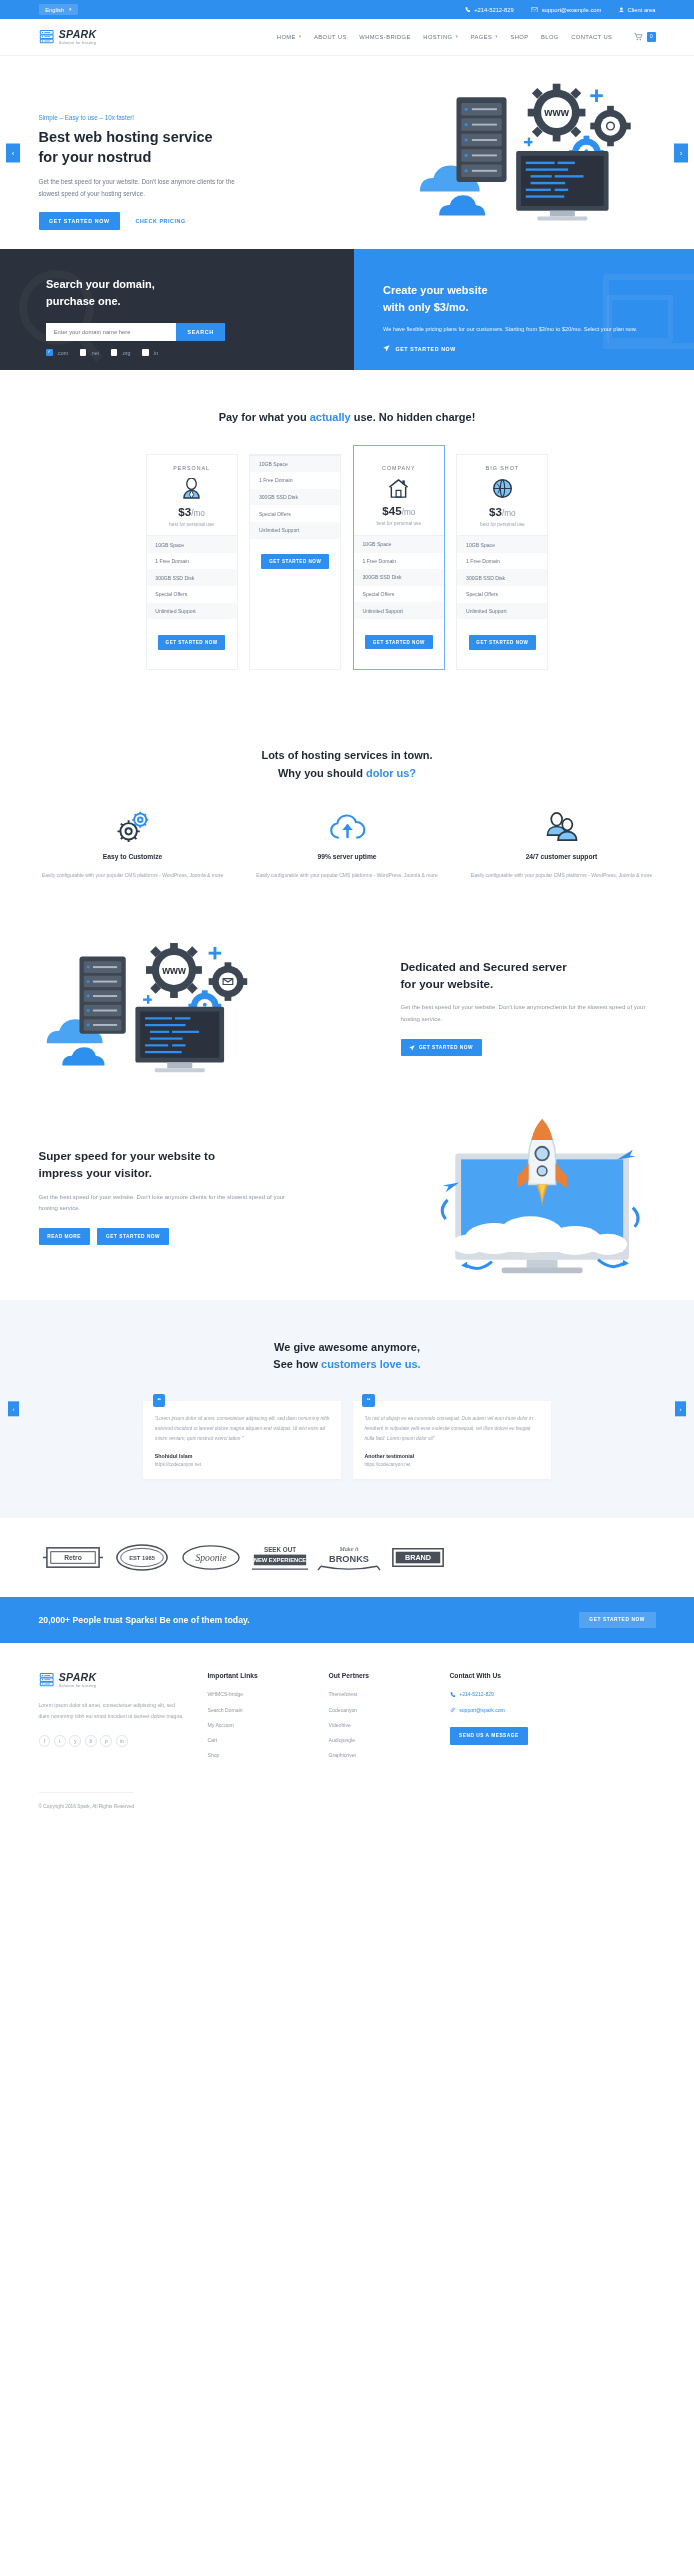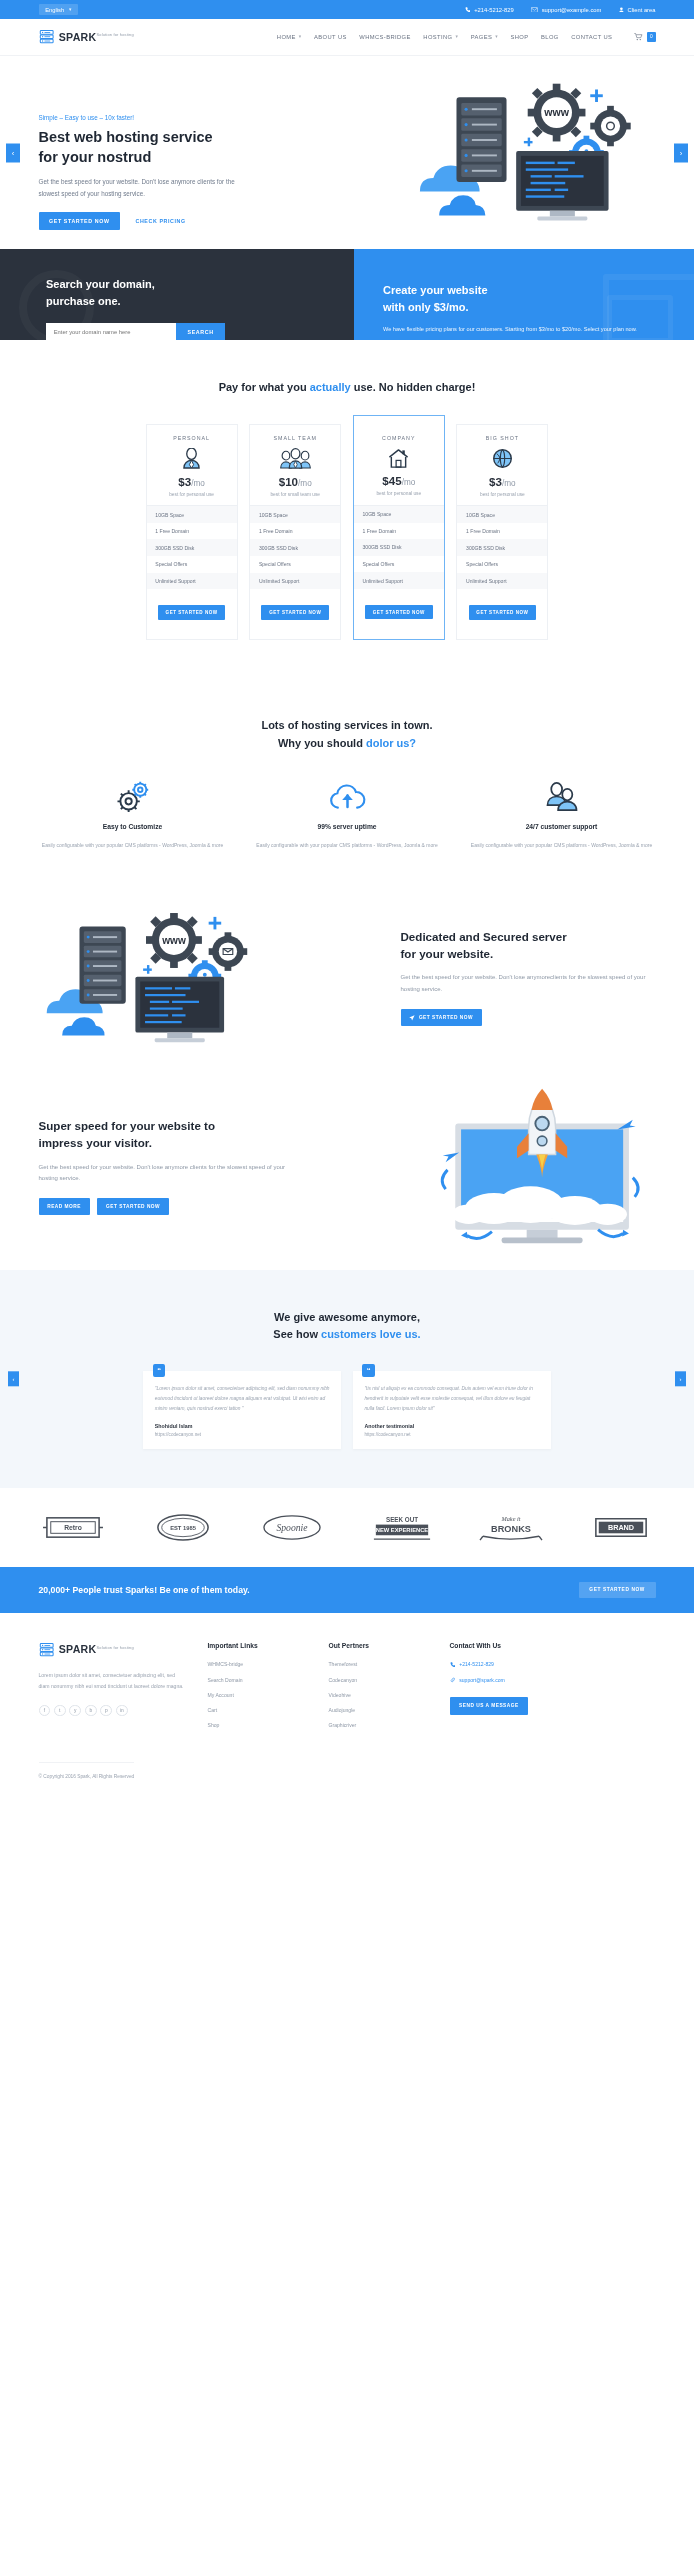--- a/index.html
+++ b/index.html
@@ -43,21 +43,21 @@
   .nav {
     height: 37px;
     background: #fff;
     display: flex;
     align-items: center;
     border-bottom: 1px solid #f0f2f5;
   }
   .nav .container { display: flex; align-items: center; }
   .brand { display: flex; align-items: center; gap: 4.8px; }
   .brand-mark { width: 15.4px; height: 15.4px; }
-  .brand-text { display:flex; flex-direction: row; line-height: 1; }
+  .brand-text { display:flex; flex-direction: column; line-height: 1; font-style: italic; }
   .brand-name { font-size: 10.6px; font-weight: 700; color: #29313d; letter-spacing: 0.3px; }
   .brand-tag { font-size: 3.9px; color: #8e98a6; margin-top: 1.4px; letter-spacing: 0.2px; }
   .menu { margin-left: auto; display: flex; align-items: center; gap: 12.5px; }
   .menu-item {
     font-size: 5.8px;
     color: #6a7383;
     letter-spacing: 0.4px;
     text-transform: uppercase;
     display: flex; align-items: center; gap: 2.9px;
     cursor: pointer;
@@ -99,21 +99,21 @@
   .slide-arrow {
     position: absolute; top: 50%; transform: translateY(-50%);
     width: 14.5px; height: 19px; background: #2f8fef; color: #fff;
     display: flex; align-items: center; justify-content: center;
     font-size: 7.7px; cursor: pointer; z-index: 5;
   }
   .slide-arrow.left { left: 5.8px; }
   .slide-arrow.right { right: 5.8px; }
 
   
-  .domain { display: flex; height: 91px; }
+  .domain { display: flex; height: 121px; }
   .domain-left {
     width: 354px; background: #2b323d; padding: 27px 0 0 46px;
     position: relative; overflow: hidden;
   }
   .ghost-circle {
     position: absolute; left: 19px; top: 21px; width: 75px; height: 75px;
     border: 8.7px solid rgba(255,255,255,0.035); border-radius: 50%;
   }
   .ghost-stick {
     position: absolute; left: 85px; top: 83px; width: 8.7px; height: 31px;
@@ -235,21 +235,21 @@
     position: absolute; top: 50%; transform: translateY(-50%);
     width: 11.6px; height: 15.4px; background: #2f8fef; color: #fff;
     display: flex; align-items: center; justify-content: center;
     font-size: 5.8px; cursor: pointer;
   }
   .testi-arrow.l { left: 7.7px; }
   .testi-arrow.r { right: 7.7px; }
 
   
   .brands { background: #fff; padding: 23px 0; }
-  .brands-row { display: flex; justify-content: space-between; align-items: center; }
+  .brands-row { display: flex; justify-content: flex-start; align-items: center; }
   .brand-logo { width: 69px; height: 33px; display:flex; align-items:center; justify-content:center; opacity: .85;}
 
   
   .ctabar { background: #2f8fef; height: 46px; display: flex; align-items: center; }
   .ctabar .container { display: flex; align-items: center; }
   .ctabar-text { color: #fff; font-size: 8.7px; font-weight: 700; }
   .ctabar-btn {
     margin-left: auto; background: rgba(255,255,255,0.18); color: #fff;
     border: none; font-size: 4.8px; font-weight: 700; letter-spacing: 0.6px;
     padding: 5.8px 10.6px; text-transform: uppercase; cursor: pointer; border-radius: 1px;
@@ -560,36 +560,20 @@
             <div class="feat">10GB Space</div>
             <div class="feat">1 Free Domain</div>
             <div class="feat">300GB SSD Disk</div>
             <div class="feat">Special Offers</div>
             <div class="feat">Unlimited Support</div>
           </div>
           <div class="plan-cta"><button class="plan-btn">GET STARTED NOW</button></div>
         </div>
 
         <div class="plan">
-          <div class="plan-head">
-            <div class="plan-name">SMALL TEAM</div>
-            <div class="plan-icon">
-              <svg width="31" height="21" viewBox="0 0 32 22">
-                <ellipse cx="6" cy="8" rx="4" ry="4.6" fill="none" stroke="#2b3a4a" stroke-width="1.2"></ellipse>
-                <path d="M0.5 21c0-4 2.4-6.4 5.5-6.4S11.5 17 11.5 21z" fill="#7ec4f7" stroke="#2b3a4a" stroke-width="1.2"></path>
-                <ellipse cx="26" cy="8" rx="4" ry="4.6" fill="none" stroke="#2b3a4a" stroke-width="1.2"></ellipse>
-                <path d="M20.5 21c0-4 2.4-6.4 5.5-6.4S31.5 17 31.5 21z" fill="#7ec4f7" stroke="#2b3a4a" stroke-width="1.2"></path>
-                <ellipse cx="16" cy="6" rx="4.6" ry="5.3" fill="#fff" stroke="#2b3a4a" stroke-width="1.3"></ellipse>
-                <path d="M9.5 21c0-4.6 2.8-7.4 6.5-7.4s6.5 2.8 6.5 7.4z" fill="#7ec4f7" stroke="#2b3a4a" stroke-width="1.3"></path>
-                <path d="M16 13.6l-1.8 3.8L16 21l1.8-3.6z" fill="#fff" stroke="#2b3a4a" stroke-width=".9"></path>
-              </svg>
-            </div>
-            <div class="plan-price"><span>$10</span><span class="per">/mo</span></div>
-            <div class="plan-sub">best for small team use</div>
-          </div>
           <div class="plan-feats">
             <div class="feat">10GB Space</div>
             <div class="feat">1 Free Domain</div>
             <div class="feat">300GB SSD Disk</div>
             <div class="feat">Special Offers</div>
             <div class="feat">Unlimited Support</div>
           </div>
           <div class="plan-cta"><button class="plan-btn">GET STARTED NOW</button></div>
         </div>
 

